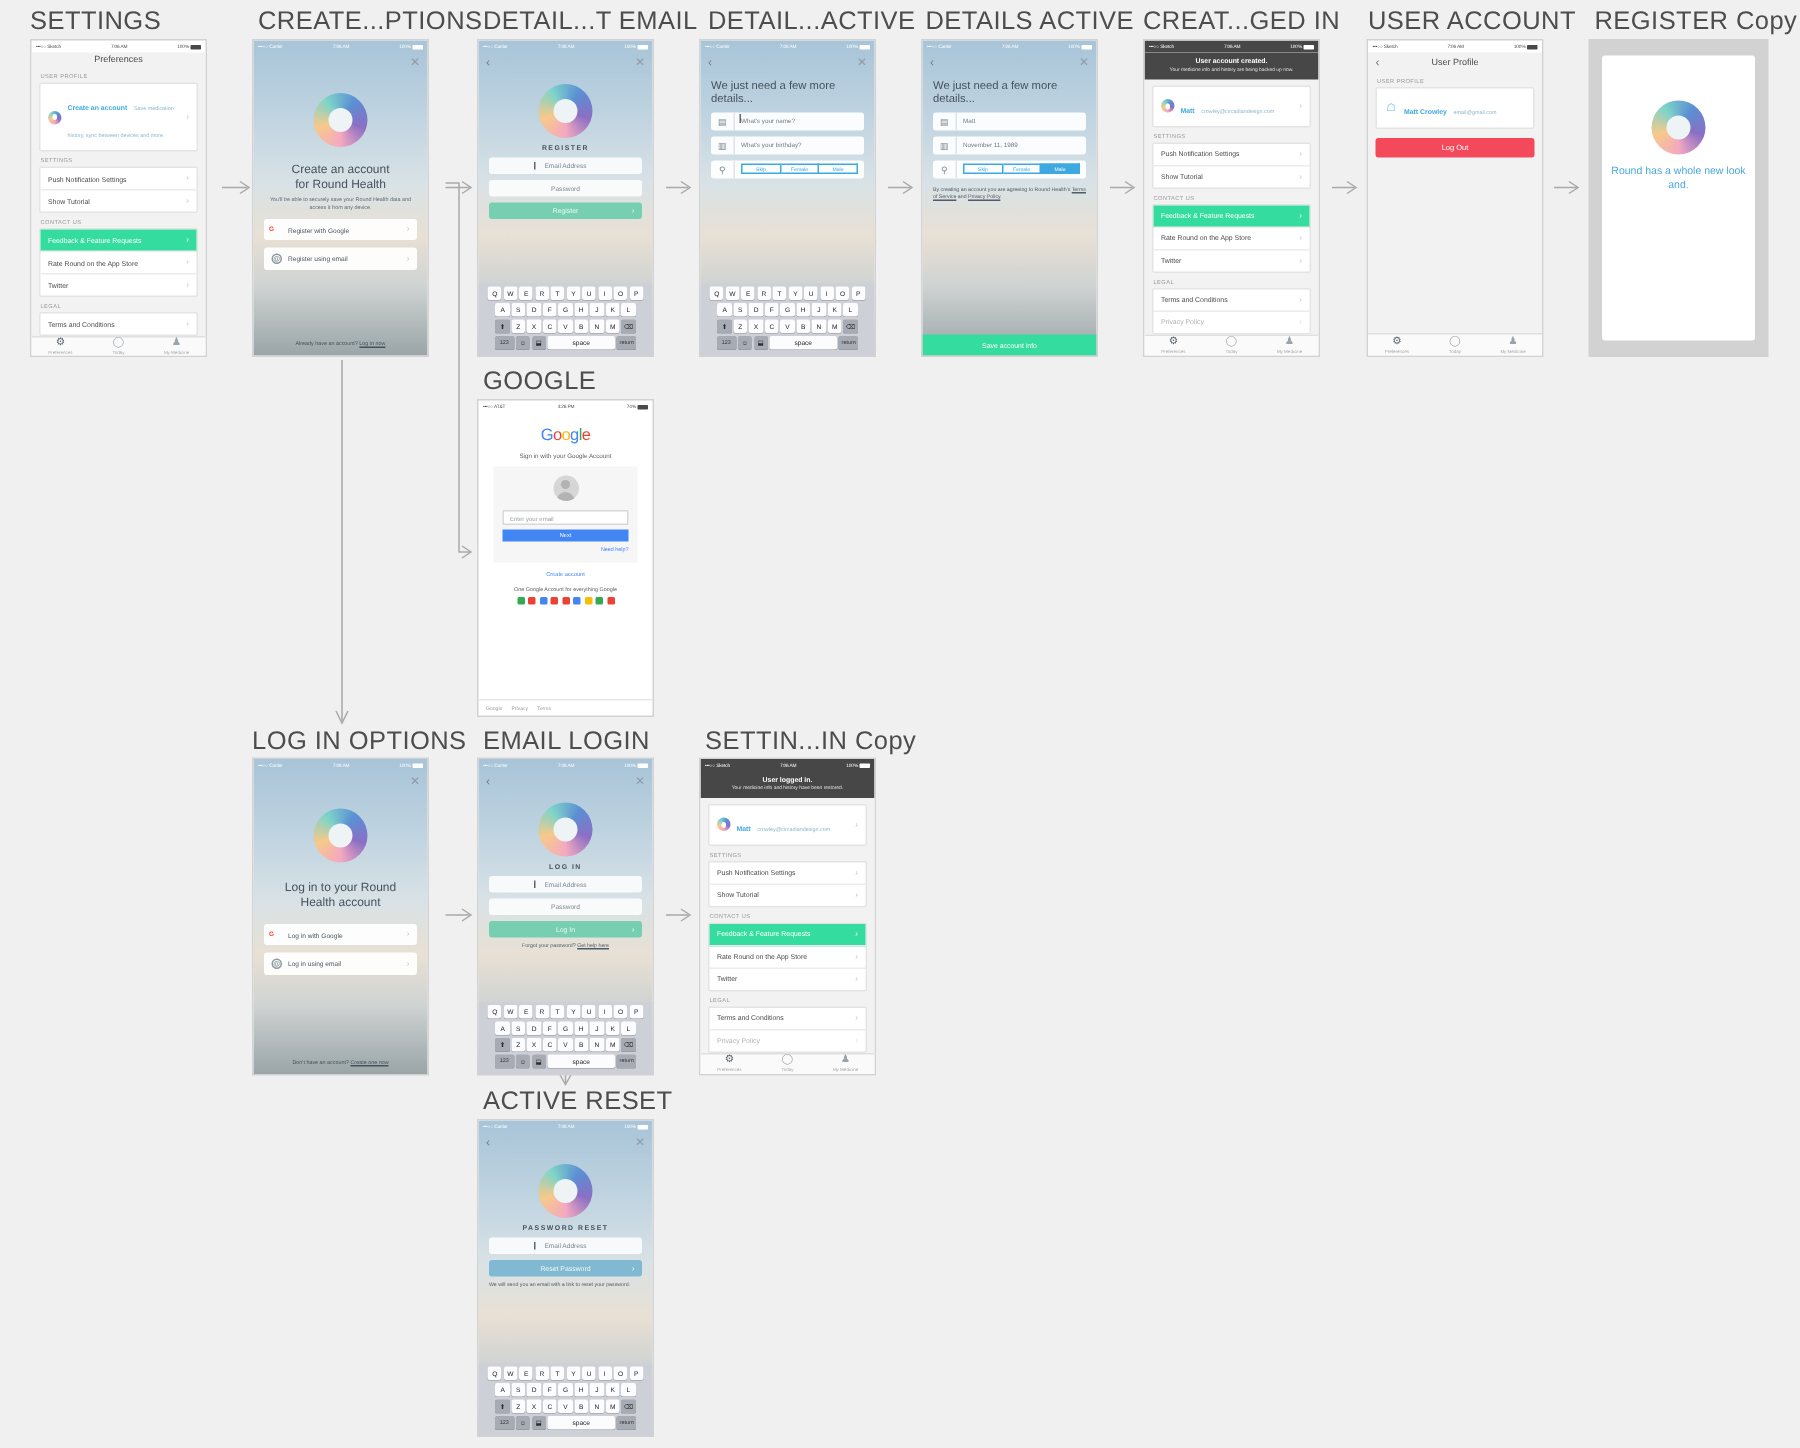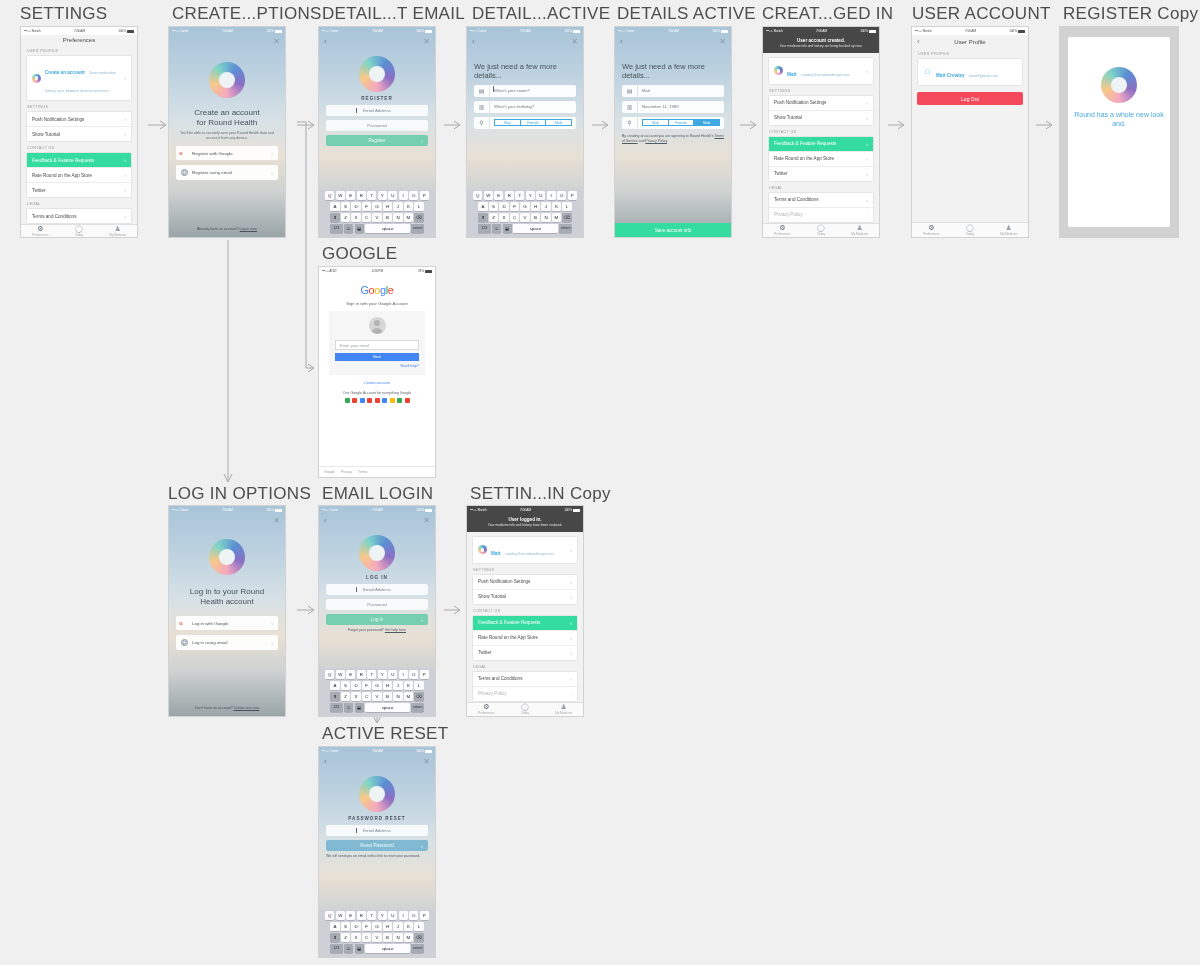--- a/index.html
+++ b/index.html
@@ -177,21 +177,21 @@
   .key {
     background: #fcfcfe; border-radius: 1.3px; height: 9px; min-width: 9.2px;
     display: flex; align-items: center; justify-content: center;
     font-size: 4.4px; color: #22262b; box-shadow: 0 .4px 0 #8d9099;
   }
   .key.dark { background: #a6abb4; color: #2b3037; }
   .key.space { flex: 1; max-width: 45px; }
   .key.fn { font-size: 3.6px; min-width: 13px; }
 
   
-  .det-title { font-size: 7.5px; color: #46525c; line-height: 1.25; margin-top: 14px; }
+  .det-title { font-size: 7.5px; color: #46525c; line-height: 1.25; margin-top: 4px; }
   .det-field {
     background: rgba(255,255,255,.92); border-radius: 2px; height: 12px;
     display: flex; align-items: center; margin-top: 4px; font-size: 4.2px; color: #6f7b85;
   }
   .det-ico {
     width: 16px; display: flex; align-items: center; justify-content: center;
     font-size: 6px; color: #7b8892; border-right: .5px solid #e0e4e7; height: 100%;
   }
   .det-val { padding-left: 4px; position: relative; }
   .det-val.caret::before {

